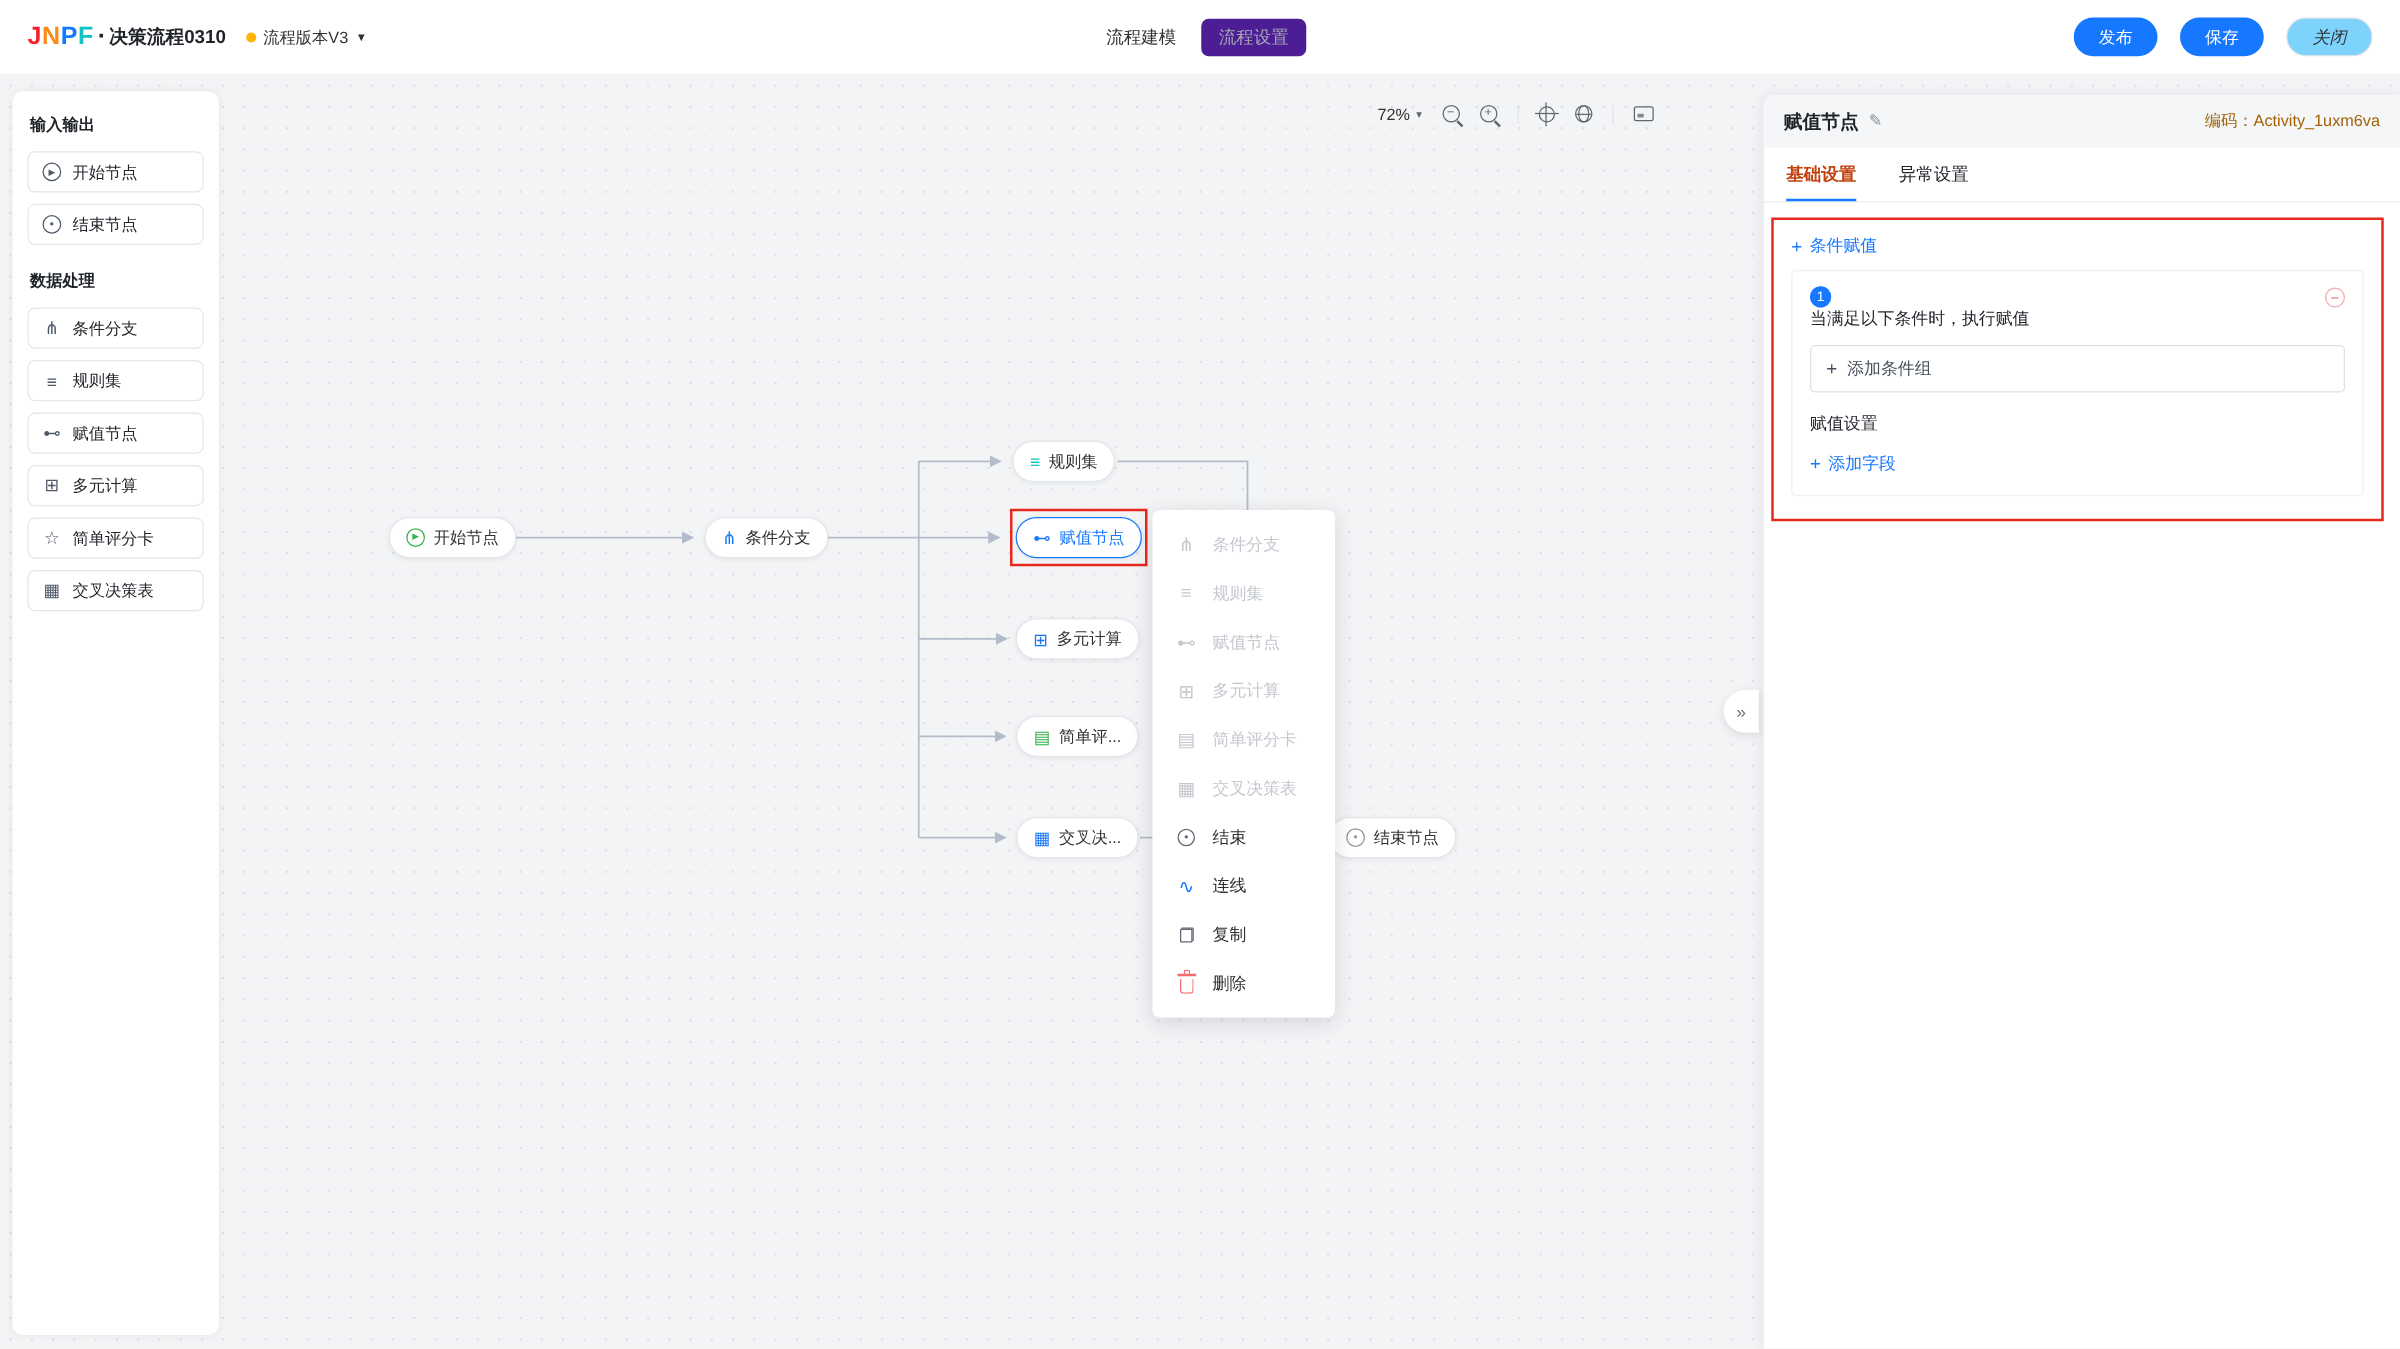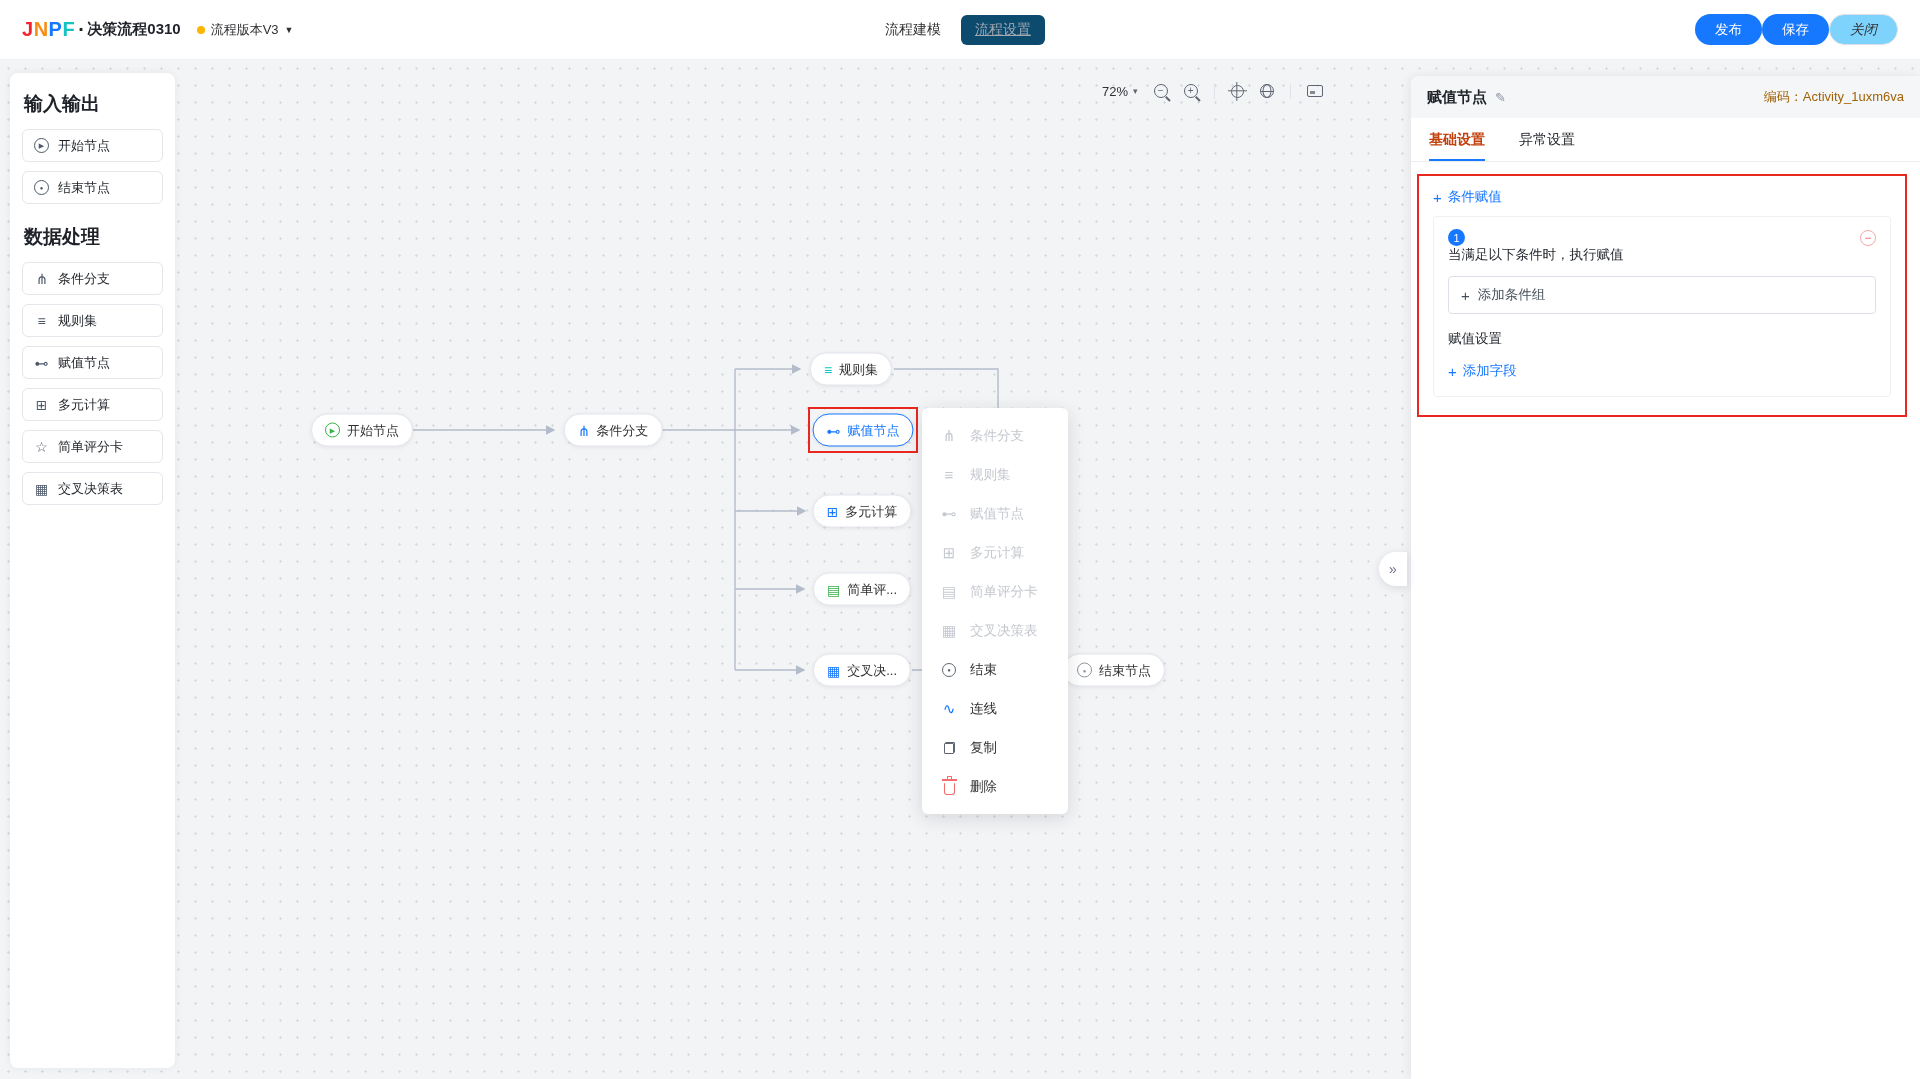--- a/index.html
+++ b/index.html
@@ -11,22 +11,22 @@
   .logo { display:flex; align-items:baseline; font-weight:800; font-size:20px; letter-spacing:.5px; }
   .lg-j{color:#f5222d}.lg-n{color:#fa8c16}.lg-p{color:#1677ff}.lg-f{color:#13c2c2}
   .logo-dot { color:#1f2329; font-weight:800; margin:0 2px 0 3px; }
   .flow-title { font-size:15px; font-weight:700; color:#1f2329; }
   .version { display:flex; align-items:center; gap:6px; margin-left:16px; cursor:pointer; }
   .version-dot { width:8px; height:8px; border-radius:50%; background:#ffb400; }
   .version-label { font-size:13px; color:#303133; }
   .version-caret { font-size:9px; color:#303133; }
   .topbar-center { position:absolute; left:50%; top:50%; transform:translate(-50%,-50%); display:flex; align-items:flex-end; gap:10px; }
   .tb-tab-active { font-size:14px; font-weight:500; color:#303133; padding:6px 10px; cursor:pointer; }
-  .tb-tab-inactive { font-size:14px; color:#a2a8b1; background:#0c4a6e; border-radius:6px; padding:6px 14px; cursor:pointer;text-decoration:underline; }
-  .topbar-right { margin-left:auto; display:flex; align-items:center; gap:0; }
+  .tb-tab-inactive { font-size:14px; color:#a2a8b1; background:#4c1d95; border-radius:6px; padding:6px 14px; cursor:pointer; }
+  .topbar-right { margin-left:auto; display:flex; align-items:center; gap:18px; }
   .btn { height:31px; padding:0 20px; border-radius:16px; font-size:13.5px; display:flex; align-items:center; cursor:pointer; border:none; }
   .btn-primary { background:#1677ff; color:#fff; }
   .btn-plain { background:#7dd3fc; color:#303133; border:1px solid #dcdfe6;font-style:italic; }
 
   
   .canvas { position:absolute; top:60px; left:0; right:0; bottom:0;
     background-color:#f3f4f6;
     background-image:radial-gradient(#d8dbe1 1.1px, transparent 1.1px);
     background-size:17px 17px; }
   .edges { position:absolute; inset:0; z-index:1; }
@@ -70,21 +70,21 @@
   
   .trash { position:relative; width:11px; height:12px; border:1.4px solid currentColor; border-top:none; border-radius:1px 1px 3px 3px; display:inline-block; margin-top:5px; }
   .trash::before { content:""; position:absolute; left:-3px; right:-3px; top:-3.6px; height:1.4px; background:currentColor; }
   .trash::after { content:""; position:absolute; left:2px; top:-6.6px; width:3.5px; height:2.2px; border:1.4px solid currentColor; border-bottom:none; border-radius:1px 1px 0 0; }
   .copy-ic { position:relative; width:11px; height:12px; display:inline-block; }
   .copy-ic::before { content:""; position:absolute; top:0; right:0; width:8px; height:9px; border:1.3px solid currentColor; border-radius:1px; }
   .copy-ic::after { content:""; position:absolute; bottom:0; left:0; width:8px; height:9px; border:1.3px solid currentColor; border-radius:1px; background:#fff; }
 
   
   .left-panel { position:absolute; left:10px; top:73px; width:165px; height:995px; background:#fff; border-radius:8px; box-shadow:0 0 8px rgba(31,35,41,.06); z-index:30; padding:14px 12px; }
-  .sb-title { font-size:19px; font-weight:700; color:#1f2329; margin:4px 0 12px 2px; }
+  .sb-title { font-size:13px; font-weight:700; color:#1f2329; margin:4px 0 12px 2px; }
   .sb-title.second { margin-top:20px; }
   .sb-item { height:33px; border:1px solid #e5e6eb; border-radius:6px; display:flex; align-items:center; gap:8px; padding:0 10px; margin-bottom:9px; font-size:13px; color:#1f2329; background:#fff; cursor:grab; }
   .sb-ic { width:17px; display:flex; align-items:center; justify-content:center; color:#4e5969; font-size:14px; }
 
   
   .right-panel { position:absolute; right:0; top:76px; width:509px; height:1003px; background:#fff; border-radius:8px 0 0 0; box-shadow:-2px 0 10px rgba(31,35,41,.07); z-index:30; }
   .rp-header { height:42px; background:#f5f6f8; border-radius:8px 0 0 0; display:flex; align-items:center; justify-content:space-between; padding:0 16px; }
   .rp-title-wrap { display:flex; align-items:center; gap:8px; }
   .rp-title { font-size:15px; font-weight:700; color:#1f2329; }
   .rp-pencil { font-size:13px; color:#8a919f; cursor:pointer; }

